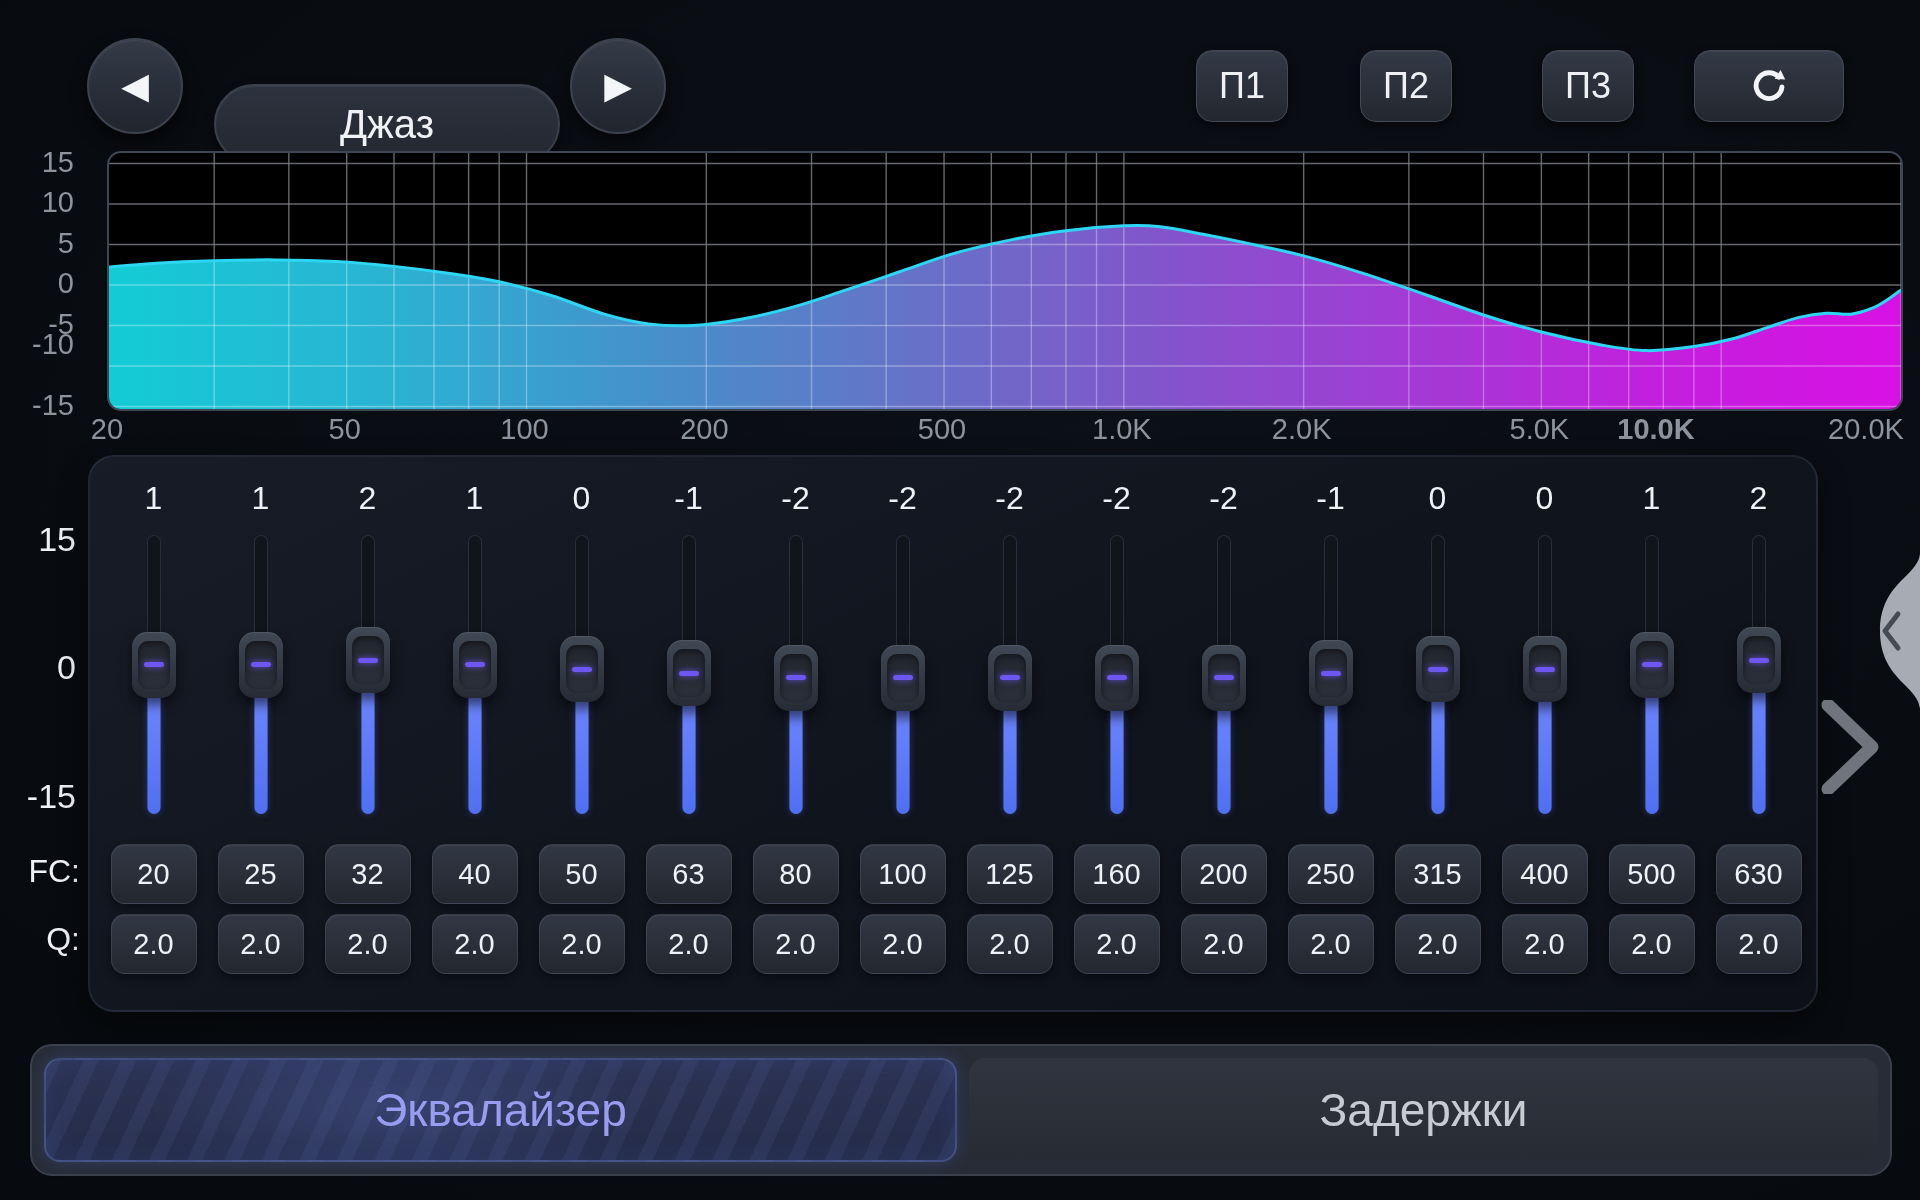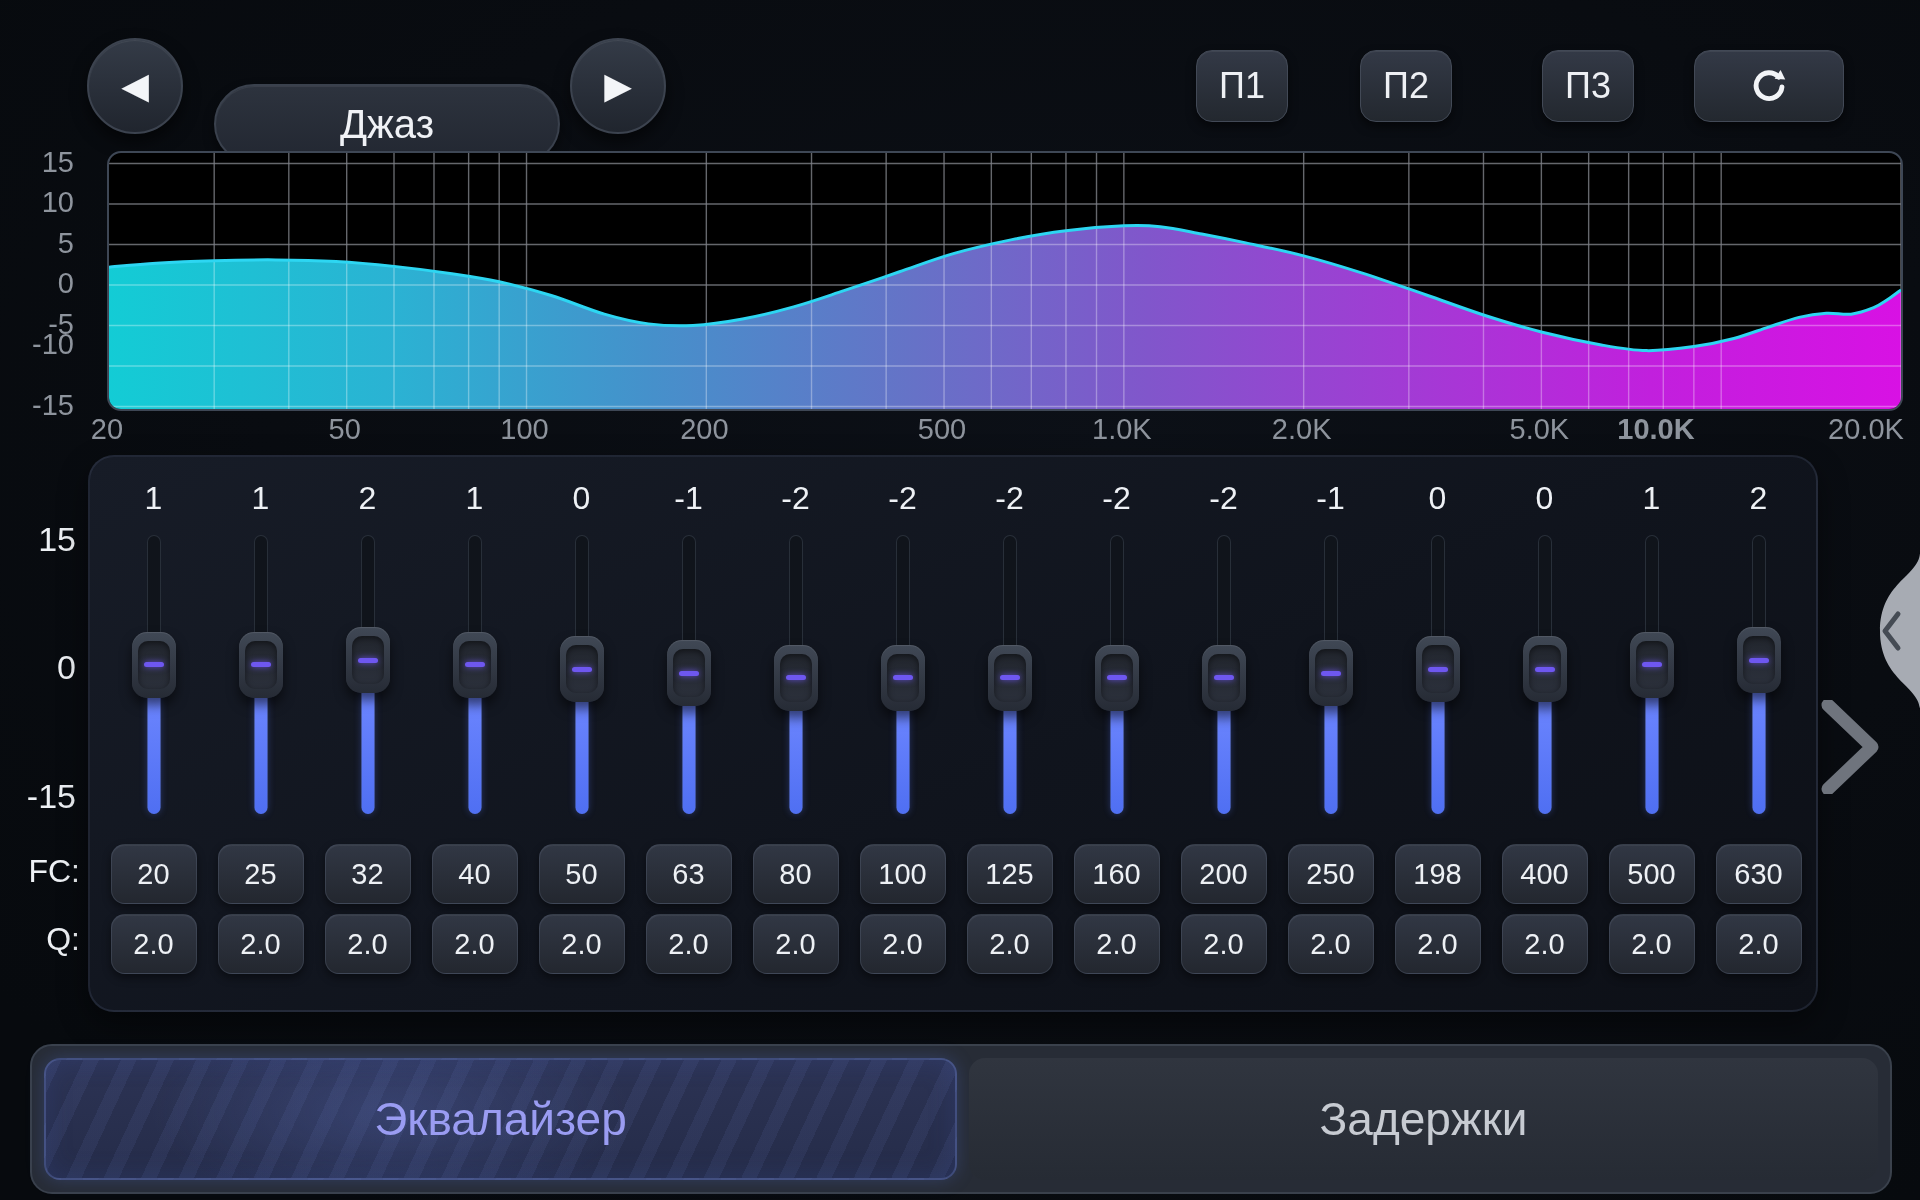--- a/index.html
+++ b/index.html
@@ -58,21 +58,21 @@
   .chip{width:86px;height:60px;border-radius:14px;
     background:linear-gradient(180deg,#313744 0%,#23272f 100%);
     border:1px solid rgba(92,102,124,.35);box-sizing:border-box;
     box-shadow:0 4px 9px rgba(0,0,0,.45), inset 0 1px 1px rgba(255,255,255,.06);
     display:flex;align-items:center;justify-content:center;font-size:29px;color:#eef1f5;cursor:pointer;}
   .gut{position:absolute;width:76px;text-align:right;color:#eef1f5;}
   
   .handle{position:absolute;left:1864px;top:554px;width:56px;height:154px;cursor:pointer;}
   .next-ch{position:absolute;left:1820px;top:700px;width:60px;height:94px;cursor:pointer;}
   
-  .tabbar{position:absolute;left:30px;top:1044px;width:1862px;height:150px;border-radius:22px;
+  .tabbar{position:absolute;left:30px;top:1044px;width:1862px;height:132px;border-radius:22px;
     background:#272c36;border:2px solid #3a414c;box-sizing:border-box;
     display:flex;gap:12px;padding:12px;}
   .tab{flex:1;border-radius:16px;background:linear-gradient(180deg,#30353f 0%,#262b34 100%);
     display:flex;align-items:center;justify-content:center;font-size:46px;color:#c7cbd2;cursor:pointer;}
   .tab.active{
     background:
       repeating-linear-gradient(115deg, rgba(110,130,200,.10) 0 14px, rgba(40,50,90,0) 14px 34px),
       radial-gradient(240px 100px at 38% 45%, rgba(90,110,190,.28), rgba(0,0,0,0)),
       linear-gradient(180deg,#2c3354 0%,#252c49 100%);
     border:2px solid rgba(95,115,185,.45);
@@ -454,21 +454,21 @@
         <div class="cell">
           <div class="chip">160</div>
         </div>
         <div class="cell">
           <div class="chip">200</div>
         </div>
         <div class="cell">
           <div class="chip">250</div>
         </div>
         <div class="cell">
-          <div class="chip">198</div>
+          <div class="chip">315</div>
         </div>
         <div class="cell">
           <div class="chip">400</div>
         </div>
         <div class="cell">
           <div class="chip">500</div>
         </div>
         <div class="cell">
           <div class="chip">630</div>
         </div>

